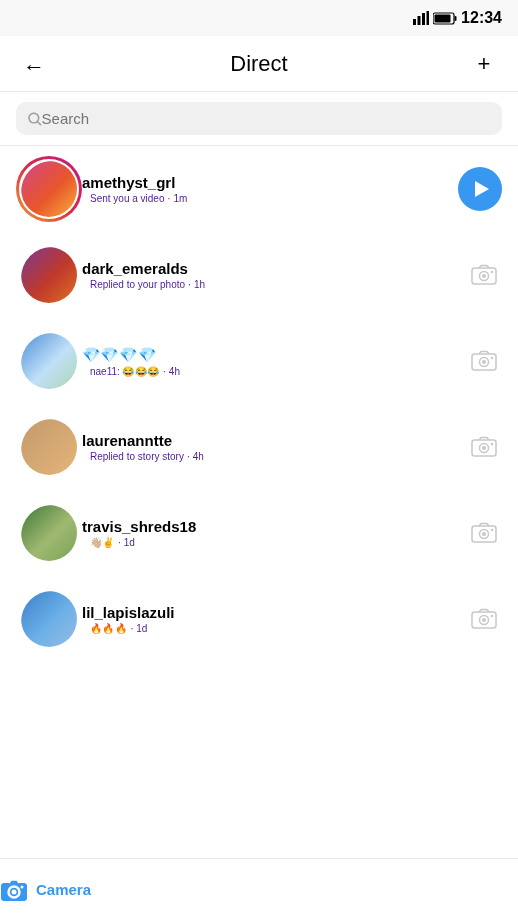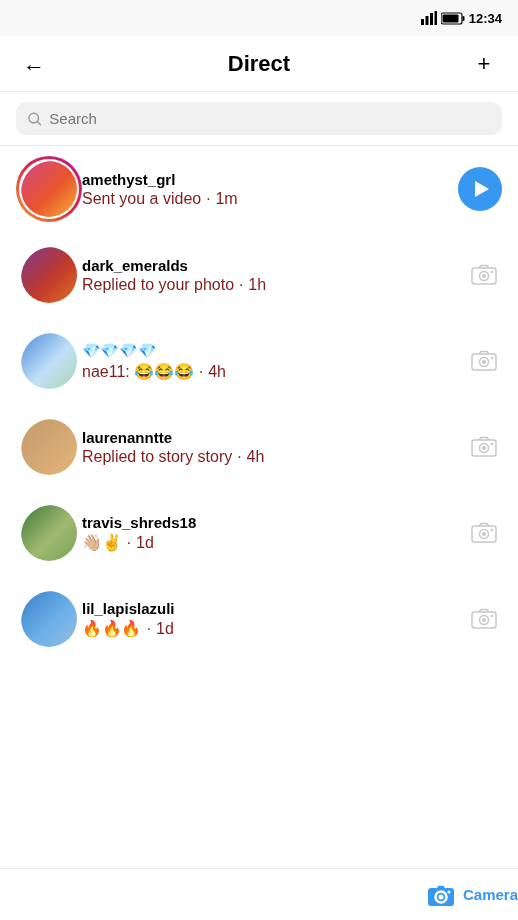--- a/index.html
+++ b/index.html
@@ -16,21 +16,21 @@
     .status-bar {
       height: 36px;
       background: #f8f8f8;
       display: flex;
       align-items: center;
       justify-content: flex-end;
       padding: 0 16px;
       gap: 6px;
     }
     .status-bar-time {
-      font-size: 13px;
+      font-size: 16px;
       font-weight: 600;
       color: #000;
     }
     .status-icons {
       display: flex;
       align-items: center;
       gap: 4px;
     }
 
     
@@ -38,21 +38,21 @@
       height: 56px;
       background: #fff;
       display: flex;
       align-items: center;
       justify-content: space-between;
       padding: 0 16px;
       border-bottom: 1px solid #e8e8e8;
     }
     .header-title {
       font-size: 22px;
-      font-weight: 700;
+      font-weight: 400;
       color: #000;
     }
     .header-btn {
       background: none;
       border: none;
       cursor: pointer;
       font-size: 22px;
       color: #000;
       display: flex;
       align-items: center;
@@ -66,21 +66,21 @@
       padding: 10px 16px;
       background: #fff;
       border-bottom: 1px solid #e8e8e8;
     }
     .search-input-wrap {
       background: #f0f0f0;
       border-radius: 10px;
       display: flex;
       align-items: center;
       padding: 8px 12px;
-      gap: 8px;
+      gap: 0;
     }
     .search-input {
       background: none;
       border: none;
       outline: none;
       font-size: 15px;
       color: #999;
       width: 100%;
     }
 
@@ -142,25 +142,26 @@
       flex: 1;
       min-width: 0;
     }
     .msg-username {
       font-size: 15px;
       font-weight: 600;
       color: #000;
       margin-bottom: 2px;
     }
     .msg-preview {
-      font-size: 16px;
-      color: #7f1d1d;
+      font-size: 10px;
+      color: #4c1d95;
       white-space: nowrap;
       overflow: hidden;
       text-overflow: ellipsis;
+      margin-left: 8px;
     }
 
     
     .msg-action {
       flex-shrink: 0;
       display: flex;
       align-items: center;
       justify-content: center;
     }
     .play-btn {
@@ -187,26 +188,26 @@
       align-items: center;
       justify-content: center;
     }
 
     
     .bottom-bar {
       position: absolute;
       bottom: 0;
       left: 0;
       width: 518px;
-      height: 52px;
+      height: 62px;
       background: #fff;
       border-top: 1px solid #e8e8e8;
       display: flex;
       align-items: center;
-      justify-content: flex-end;
+      justify-content: flex-start;
       gap: 8px;
       cursor: pointer;
     }
     .camera-bottom-icon {
       width: 28px;
       height: 28px;
       display: flex;
       align-items: center;
       justify-content: center;
     }

